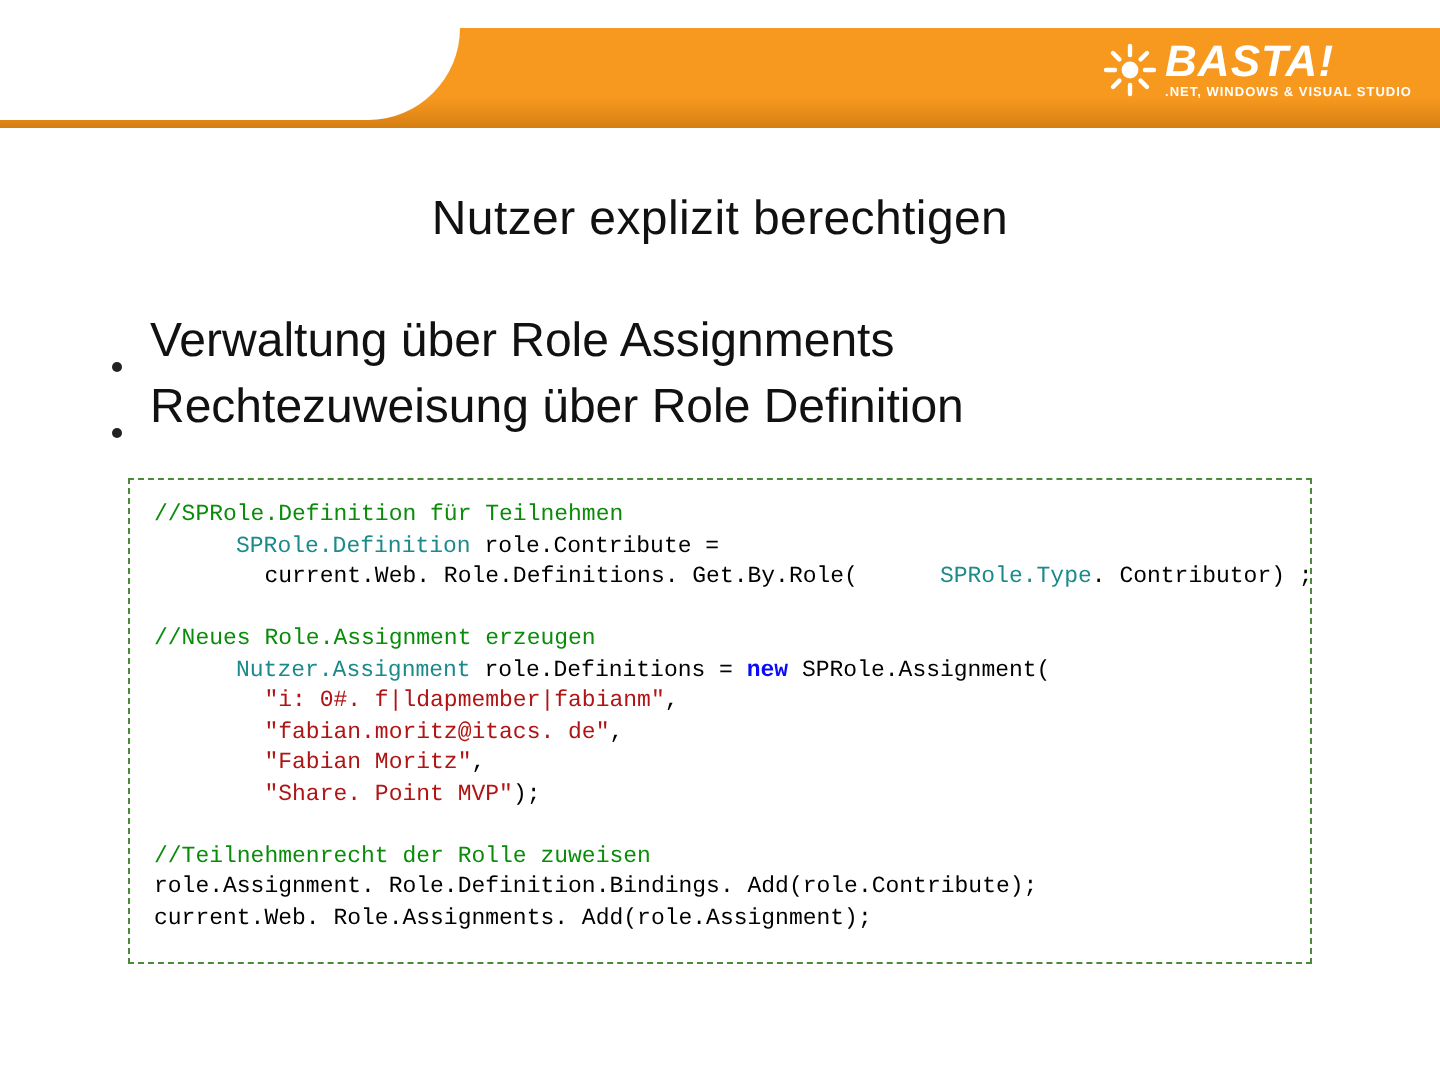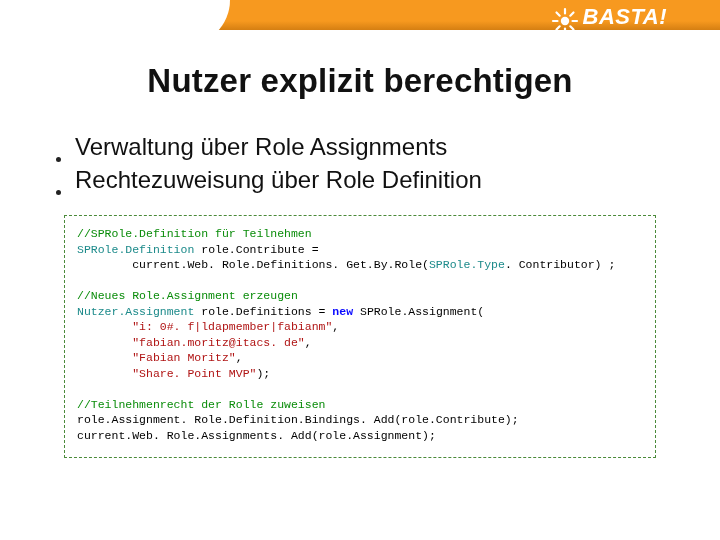--- a/index.html
+++ b/index.html
@@ -1,32 +1,32 @@
 <!DOCTYPE html>
 <html><head>
 <meta charset="utf-8">
 <style>
   * { box-sizing: border-box; margin: 0; padding: 0; }
   body { width: 720px; height: 540px; background: #fff; font-family: Arial, Helvetica, sans-serif; overflow: hidden; position: relative; }
-  .header { height: 30px; background: linear-gradient(to bottom, #f7991f 0%, #f7991f 70%, #d57f12 100%); position: relative; }
+  .header { height: 50px; background: linear-gradient(to bottom, #f7991f 0%, #f7991f 70%, #d57f12 100%); position: relative; margin-top: 14px; }
   .header-curve { position: absolute; left: 0; top: 0; width: 230px; height: 46px; background: #fff; border-bottom-right-radius: 46px; }
   .header-logo { position: absolute; right: 14px; top: 6px; display: flex; align-items: center; color: #fff; }
   .logo-icon svg { display:block; }
   .logo-text { font-size: 22px; font-weight: 900; letter-spacing: 0.5px; font-style: italic; line-height: 1; }
   .logo-sub { font-size: 6.5px; font-weight: 700; letter-spacing: 0.5px; margin-top: 1px; }
   .slide { padding: 24px 46px 0 46px; }
-  .title { font-size: 33px; font-weight: 700; color: #111; text-align: center; margin-top: 8px; margin-bottom: 32px; letter-spacing: 0.2px; }
+  .title { font-size: 24px; font-weight: 400; color: #111; text-align: center; margin-top: 8px; margin-bottom: 32px; letter-spacing: 0.2px; }
   .bullets { margin-left: 10px; margin-bottom: 20px; }
   .bullet { display: flex; align-items: flex-end; margin-bottom: 3px; }
   .bullet-dot { width: 5px; height: 5px; border-radius: 50%; background: #222; margin-top: 12px; margin-right: 14px; flex: none; }
   .bullet-text { font-size: 24px; color: #111; line-height: 1.25; }
   .code-box { margin: 8px 18px 0 18px; border: 1px dashed #4a8a3a; background: #fff; padding: 10px 12px 14px 12px; }
   .code { font-family: "Courier New", Courier, monospace; font-size: 11.5px; line-height: 1.35; color: #000; white-space: pre; }
   .kw { color: #0a0aff; font-weight: bold; }
-  .typ { color: #1c8a8a; }
+  .typ { color: #1c8a8a; margin-left: 41px; }
   .cmt { color: #0a8c0a; }
   .str { color: #b01414; }
 </style>
 </head>
 <body>
 
 <div class="header">
   <div class="header-curve"></div>
   <div class="header-logo">
     <span class="logo-icon">

